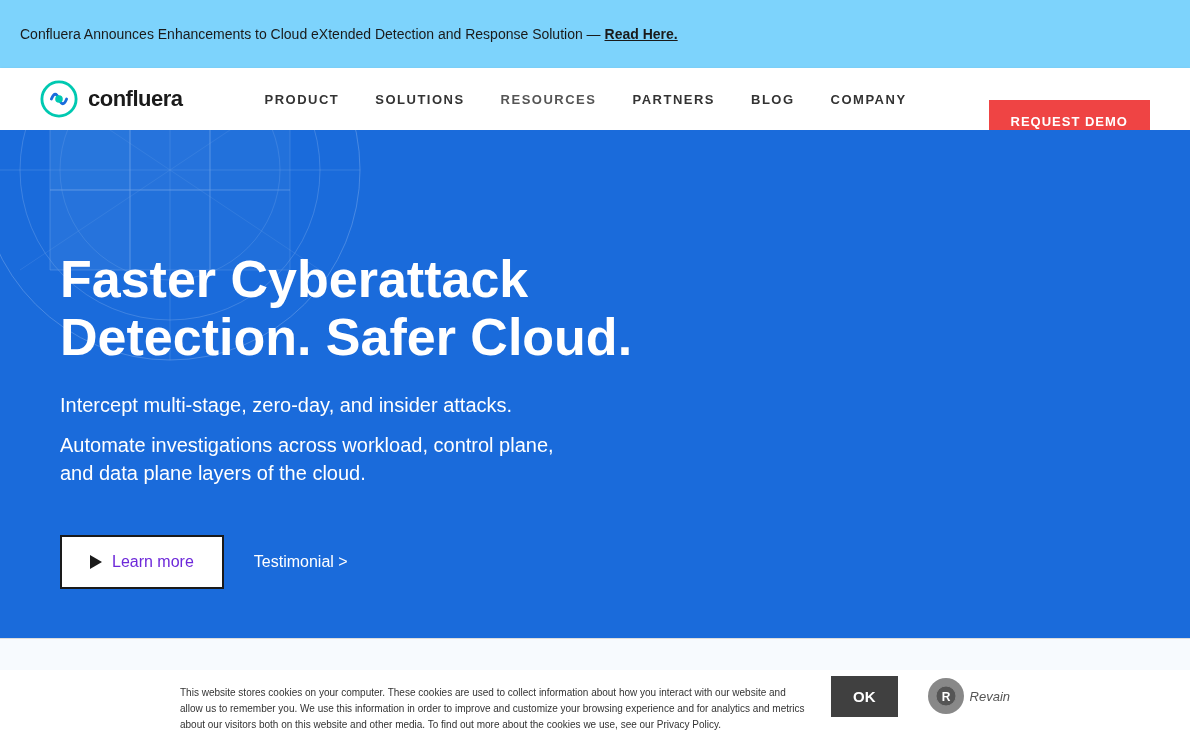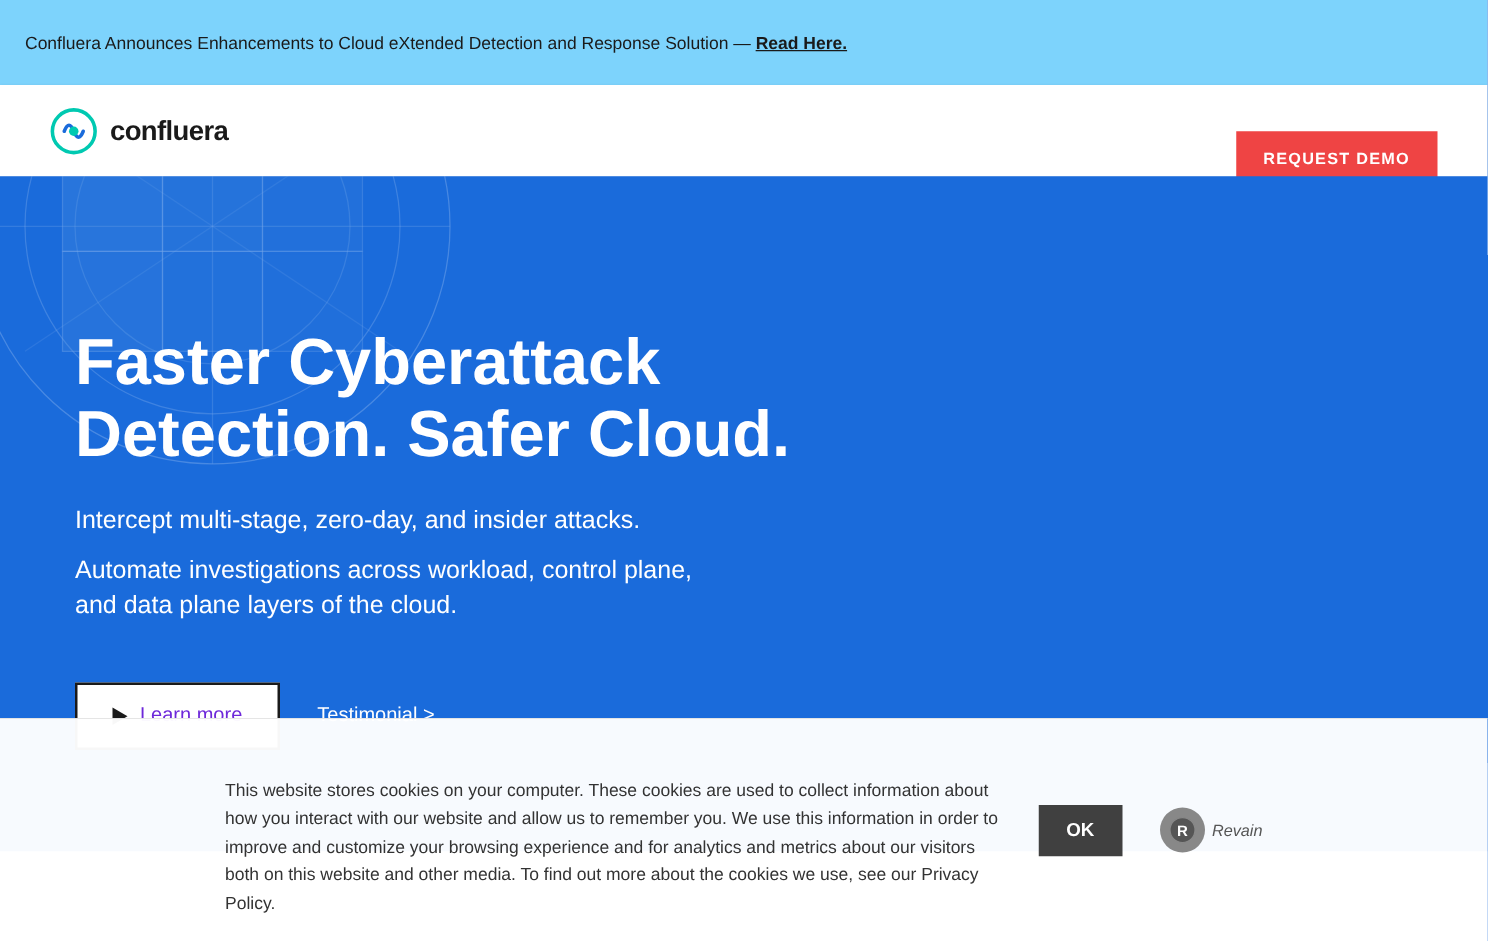--- a/index.html
+++ b/index.html
@@ -19,21 +19,21 @@
       color: #1a1a1a;
       text-decoration: underline;
     }
 
     
     .navbar {
       background: #ffffff;
       display: flex;
       align-items: center;
       padding: 0 40px;
-      height: 73px;
+      height: 62px;
       justify-content: space-between;
       box-shadow: 0 1px 3px rgba(0,0,0,0.1);
     }
     .navbar-left {
       display: flex;
       align-items: center;
     }
     .logo-container {
       display: flex;
       align-items: center;
@@ -168,21 +168,21 @@
       background: rgba(255, 255, 255, 0.97);
       border-top: 1px solid #ddd;
       padding: 20px 180px 20px 180px;
       display: flex;
       align-items: center;
       justify-content: space-between;
       z-index: 9999;
       gap: 20px;
     }
     .cookie-text {
-      font-size: 14px;
+      font-size: 10px;
       color: #333;
       line-height: 1.6;
       flex: 1;
       margin-top: 26px;
     }
     .btn-ok {
       background-color: #404040;
       color: #ffffff;
       border: none;
       padding: 12px 22px;
@@ -230,20 +230,28 @@
   <div class="navbar-left">
     <a class="logo-container" href="#">
 
       <svg class="logo-icon" viewBox="0 0 40 40" xmlns="http://www.w3.org/2000/svg">
         <circle cx="20" cy="20" r="18" fill="none" stroke="#00c9b1" stroke-width="3"></circle>
         <path d="M12 20 Q16 10 20 20 Q24 30 28 20" fill="none" stroke="#1a6bdb" stroke-width="3" stroke-linecap="round"></path>
         <circle cx="20" cy="20" r="4" fill="#00c9b1"></circle>
       </svg>
       <span class="logo-text">confluera</span>
     </a>
+  </div>
+  <div class="navbar-center">
+    <a class="nav-item" href="#">PRODUCT</a>
+    <a class="nav-item" href="#">SOLUTIONS</a>
+    <a class="nav-item nav-resources" href="#">RESOURCES</a>
+    <a class="nav-item" href="#">PARTNERS</a>
+    <a class="nav-item" href="#">BLOG</a>
+    <a class="nav-item" href="#">COMPANY</a>
   </div>
   <button class="btn-request-demo">REQUEST DEMO</button>
 </nav>
 
 <section class="hero">
 
   <svg class="hero-globe" viewBox="0 0 520 300" xmlns="http://www.w3.org/2000/svg">
     <circle cx="200" cy="100" r="190" fill="none" stroke="rgba(255,255,255,0.5)" stroke-width="1"></circle>
     <circle cx="200" cy="100" r="150" fill="none" stroke="rgba(255,255,255,0.4)" stroke-width="1"></circle>
     <circle cx="200" cy="100" r="110" fill="none" stroke="rgba(255,255,255,0.3)" stroke-width="1"></circle>

